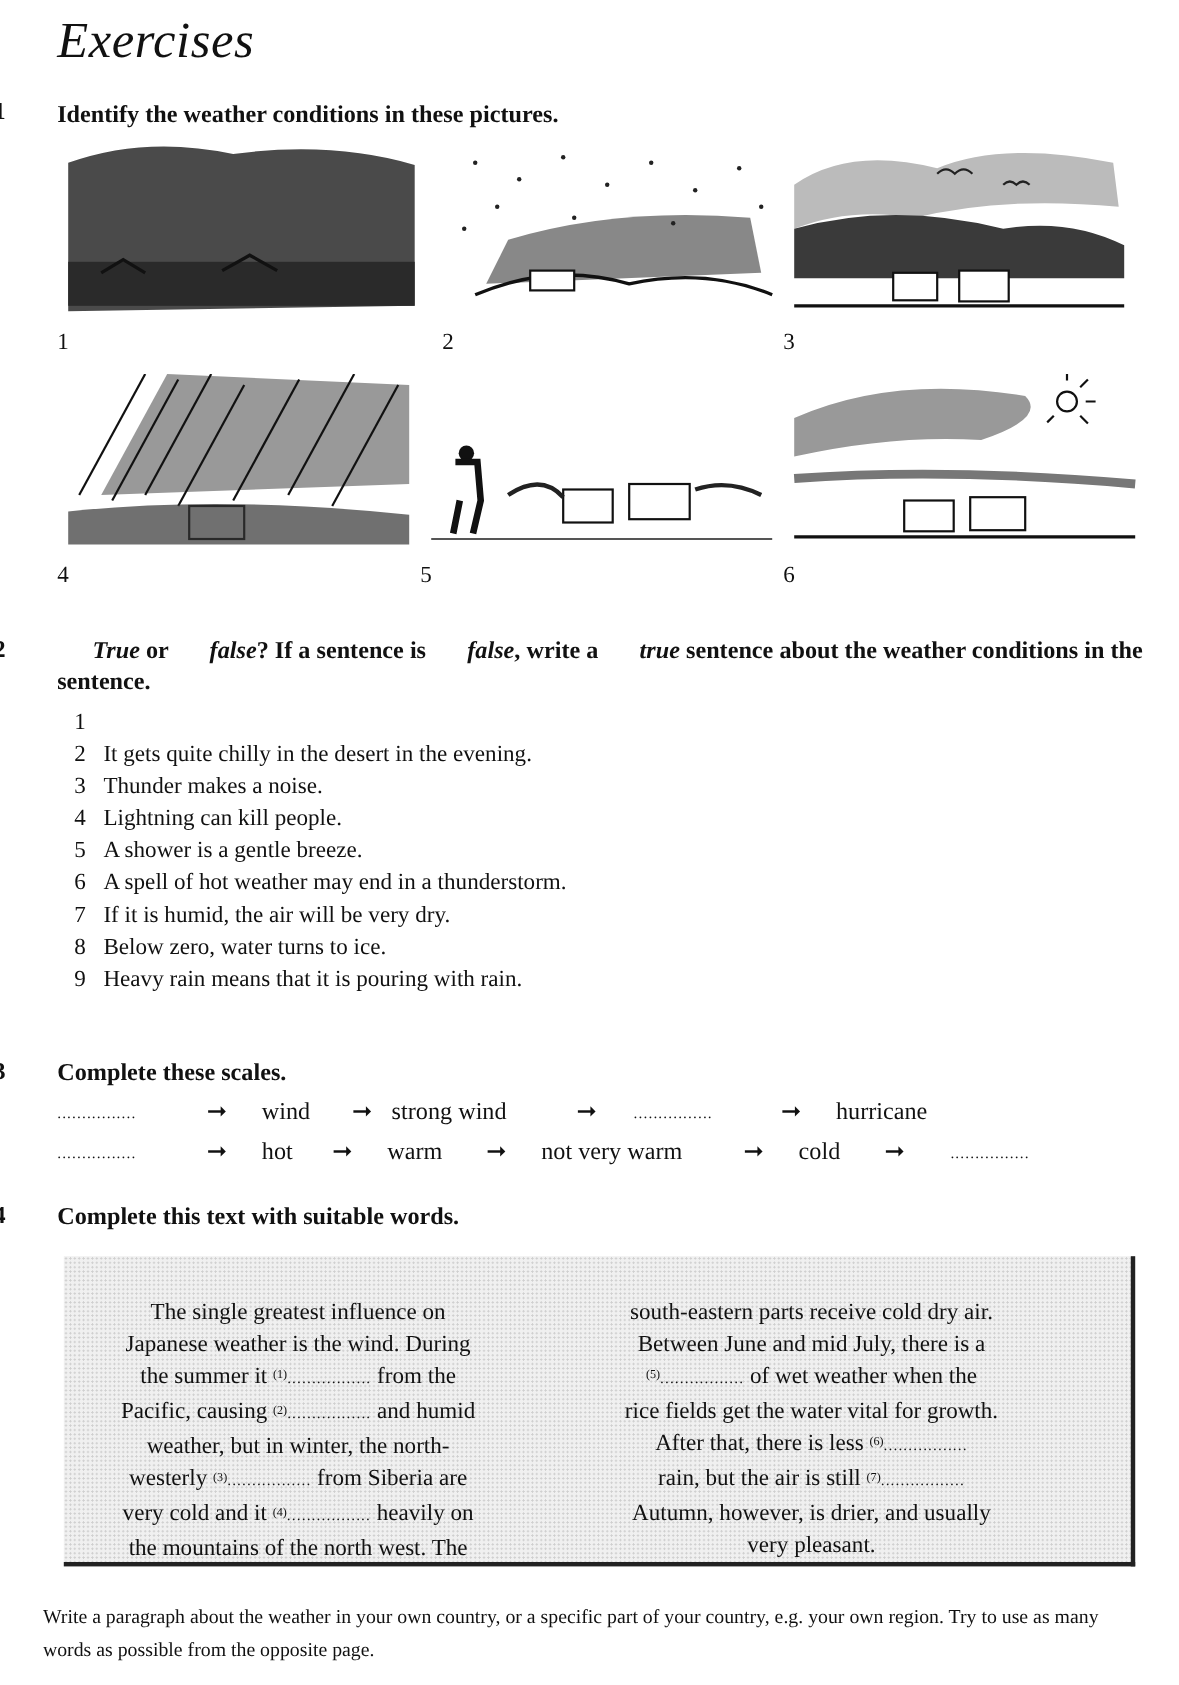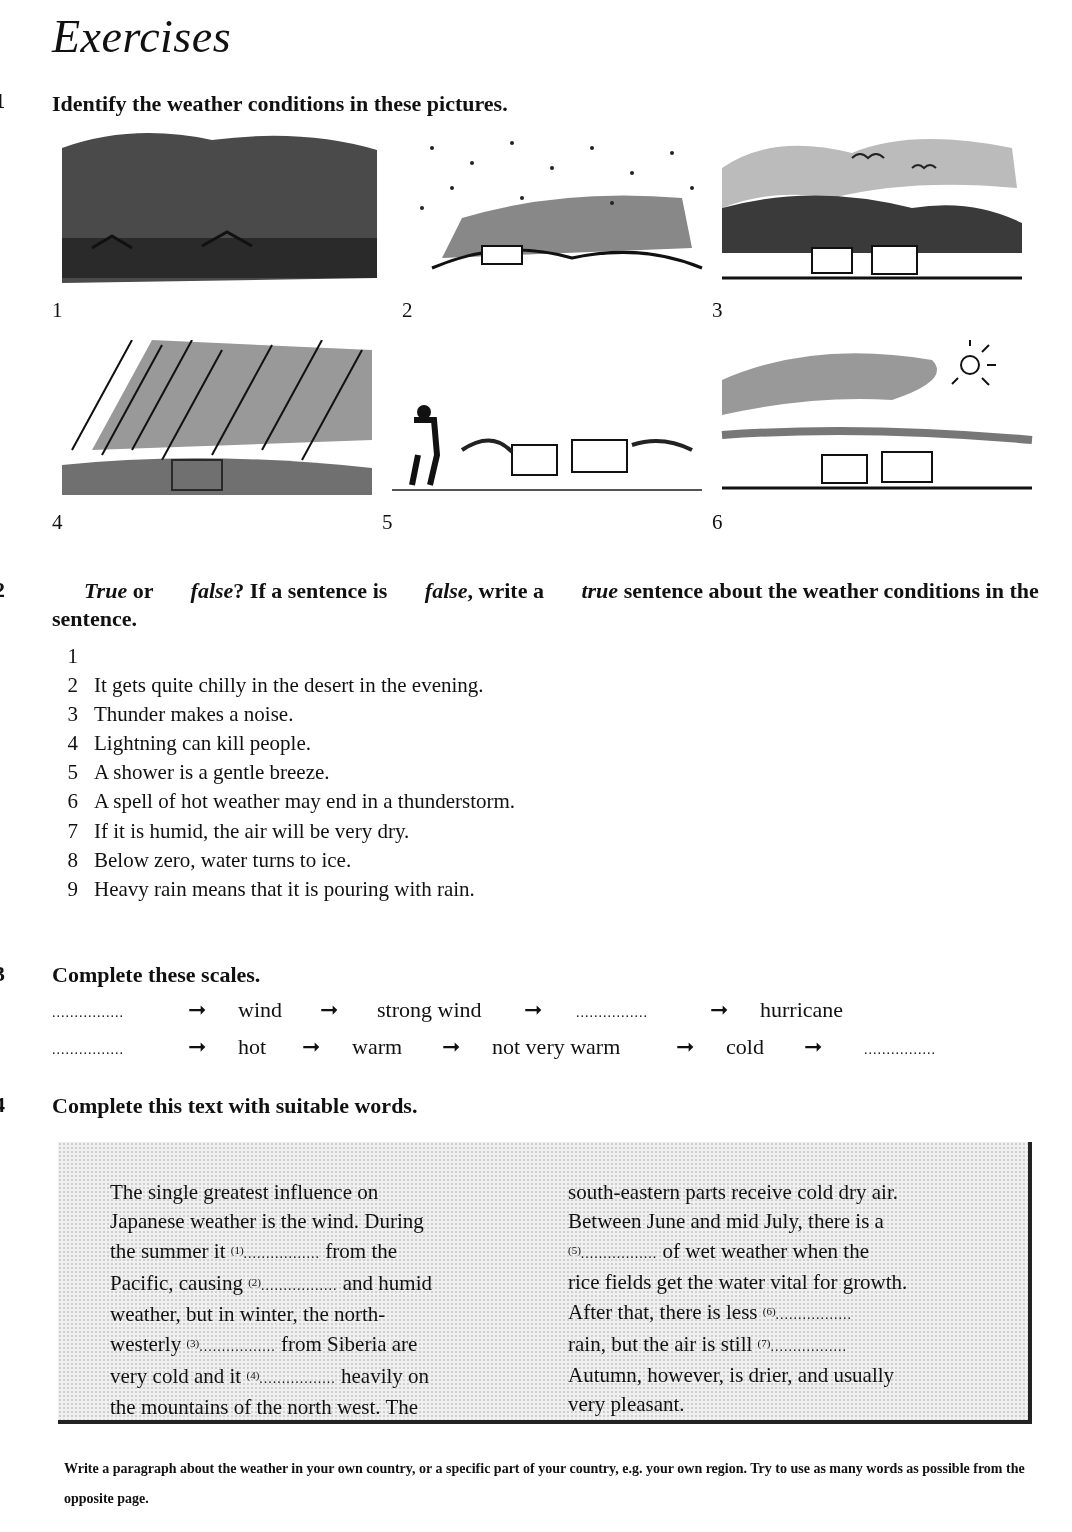--- a/index.html
+++ b/index.html
@@ -28,28 +28,29 @@
   .scale-row { position: absolute; left: 52px; font-size: 22px; height: 30px; }
   .scale-row span { position: absolute; white-space: nowrap; }
   .dots { letter-spacing: 1px; font-size: 14px; }
   .textbox {
     position: absolute; left: 58px; top: 1142px; width: 970px; height: 278px;
     background-color: #f0f0f0;
     background-image: radial-gradient(#cfcfcf 1px, transparent 1px);
     background-size: 4px 4px;
     border-right: 4px solid #222;
     border-bottom: 4px solid #222;
+    text-align: center;
   }
   .col {
     position: absolute; top: 36px; font-size: 21px; line-height: 29px; white-space: pre-line;
   }
   .col sup { font-size: 11px; vertical-align: 4px; }
   .footer {
-    position: absolute; left: 64px; top: 1454px; width: 1000px;
-    font-size: 14px; font-weight: bold; line-height: 30px;
+    position: absolute; left: 39px; top: 1454px; width: 1000px;
+    font-size: 18px; font-weight: normal; line-height: 30px;
   }
 </style>
 </head>
 <body>
 
 <div class="title">Exercises</div>
 
 <div class="ex-num" style="top:88px">1</div>
 <div class="ex-head" style="top:90px">Identify the weather conditions in these pictures.</div>
 
@@ -188,21 +189,21 @@
       <span class="tf-n">9</span>
       <span>Heavy rain means that it is pouring with rain.</span>
     </div>
   </div>
 
 <div class="ex-num" style="top:961px">3</div>
 <div class="ex-head" style="top:961px">Complete these scales.</div>
 <div class="scale-row" id="scale1" style="top:997px">
     <span class="dots" style="left: 0px; top: 8px;">................</span>
     <span style="left: 186px;">wind</span>
-    <span style="left: 325px;">strong wind</span>
+    <span style="left: 304px;">strong wind</span>
     <span class="dots" style="left: 524px; top: 8px;">................</span>
     <span style="left: 708px;">hurricane</span>
     <span style="left: 136px;">➞</span>
     <span style="left: 268px;">➞</span>
     <span style="left: 472px;">➞</span>
     <span style="left: 658px;">➞</span>
   </div>
 <div class="scale-row" id="scale2" style="top:1034px">
     <span class="dots" style="left: 0px; top: 8px;">................</span>
     <span style="left: 186px;">hot</span>

